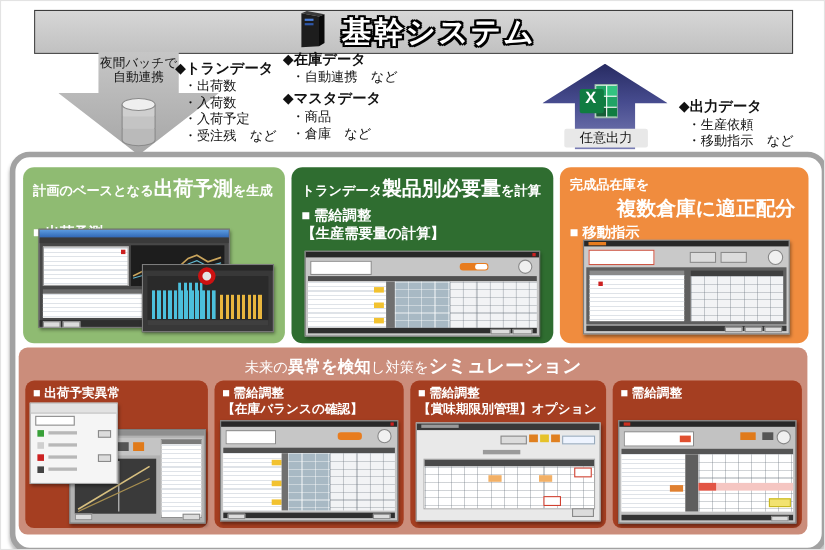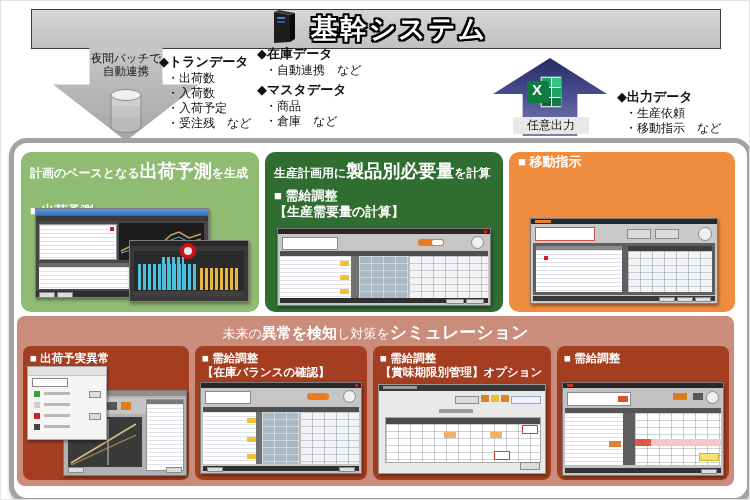--- a/index.html
+++ b/index.html
@@ -189,21 +189,21 @@
             <div class="abs bars-yellow" style="left:66px;bottom:6px;width:40px;height:22px"></div>
             <div class="abs" style="left:0;bottom:0;width:110px;height:5px;background:#3f3f3f"></div>
           </div>
           <span class="donut" style="left:50px;top:2px"></span>
         </div>
       </div>
     </div>
 
     <div class="abs panel p2">
       <div class="p-head">
-        <span class="hs">生産計画用に</span><span class="he">製品別必要量</span><span class="hs">を計算</span>
+        <span class="hs">トランデータ</span><span class="he">製品別必要量</span><span class="hs">を計算</span>
       </div>
       <div class="p-label" style="margin-top:5px">■ 需給調整</div>
       <div class="p-label">【生産需要量の計算】</div>
       <div class="abs" style="left:12px;top:76px;width:214px;height:78px">
         <div class="win" style="left:0;top:0;width:212px;height:76px;background:#c6c6c6">
           <div class="tb-dark">
               <span class="dot-red" style="right:3px;top:1px;width:3px;height:3px"></span>
             </div>
           <div class="abs chip" style="left:4px;top:8px;width:54px;height:11px;background:#fff"></div>
           <div class="abs" style="right:46px;top:10px;width:26px;height:7px;background:#e87c1e;border-radius:3px">
@@ -222,20 +222,24 @@
           </div>
           <div class="abs" style="left:2px;top:69px;width:208px;height:5px;background:#2f2f2f">
             <span class="chip" style="right:4px;top:1px;width:16px;height:3px"></span>
             <span class="chip" style="right:24px;top:1px;width:16px;height:3px"></span>
           </div>
         </div>
       </div>
     </div>
 
     <div class="abs panel p3">
+      <div class="p-head">
+        <span class="hs">完成品在庫を</span>
+        <div style="text-align:right;padding-right:4px"><span class="he">複数倉庫に適正配分</span></div>
+      </div>
       <div class="p-label" style="margin-top:2px">■ 移動指示</div>
       <div class="abs" style="left:16px;top:66px;width:196px;height:88px">
         <div class="win" style="left:5px;top:0;width:186px;height:84px;background:#c9c9c9">
           <div class="tb-dark">
               <span style="position:absolute;left:4px;top:1px;width:16px;height:3px;background:#e87c1e"></span>
             </div>
           <div class="abs" style="left:4px;top:8px;width:58px;height:12px;background:#fff;border:1px solid #cc5544"></div>
           <div class="abs chip" style="left:96px;top:10px;width:22px;height:8px"></div>
           <div class="abs chip" style="left:124px;top:10px;width:22px;height:8px"></div>
           <div class="abs" style="right:5px;top:8px;width:12px;height:12px;border-radius:50%;background:#f0f0f0;border:1px solid #888"></div>

